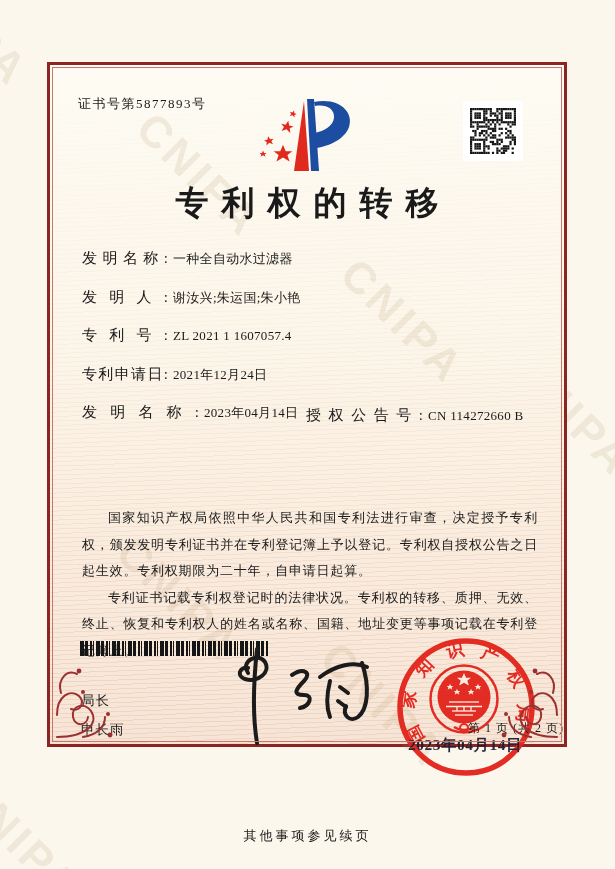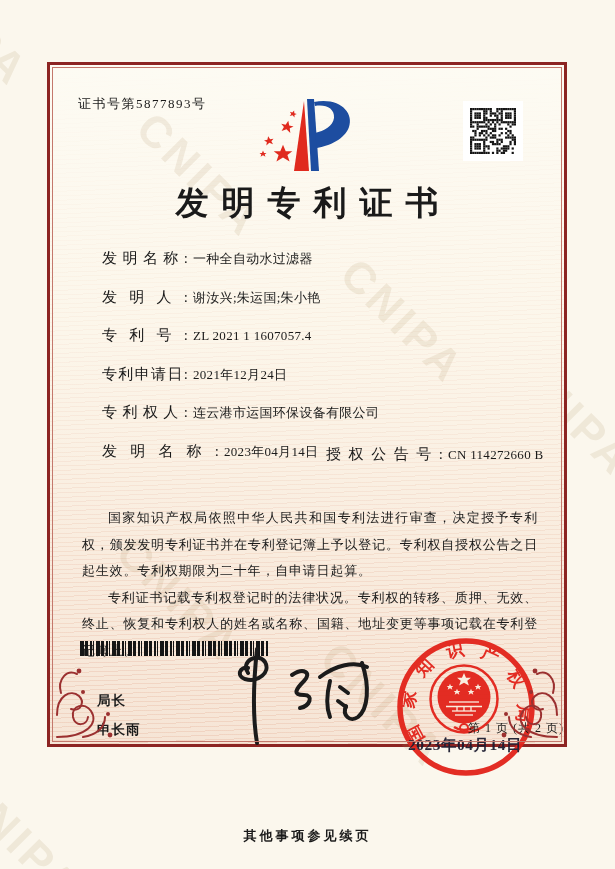--- a/index.html
+++ b/index.html
@@ -61,21 +61,21 @@
     background:#fff; display:flex; align-items:center; justify-content:center;
   }
   .doc-title {
     position:absolute; left:0; right:0; top:116px;
     text-align:center;
     font-size:33px; font-weight:600; letter-spacing:13px; text-indent:13px;
   }
 
   
   .fields { position:absolute; left:32px; right:26px; top:184px; }
-  .frow { position:relative; margin-bottom:20.5px; line-height:17px; white-space:nowrap;margin-left:20px; }
+  .frow { position:relative; margin-bottom:20.5px; line-height:17px; white-space:nowrap; }
   .flabel {
     display:inline-block; width:86px;
     text-align:justify; text-align-last:justify;
     font-size:15px; vertical-align:bottom;
   }
   .flabel.wide { width:117px; }
   .fvalue { font-size:13px; letter-spacing:0.3px; margin-left:5px; }
   .fpair2 { position:absolute; left:224px; top:3px; }
 
   
@@ -85,30 +85,30 @@
     text-indent:2em; letter-spacing:0.8px;
   }
 
   
   .barcode {
     position:absolute; left:30px; top:576px; height:15px;
     display:flex; align-items:stretch;
   }
   .barcode i { display:block; background:#151515; }
   .signer { position:absolute; left:31px; top:621px; font-family:"Liberation Sans", sans-serif; }
-  .signer div { font-size:13.5px; font-weight:700; line-height:29px; letter-spacing:1px;margin-left:16px; }
+  .signer div { font-size:13.5px; font-weight:400; line-height:29px; letter-spacing:1px; }
   .signature { position:absolute; left:112px; top:578px; }
   .seal { position:absolute; left:343px; top:570px; }
   .page-info {
     position:absolute; left:0; right:0; bottom:7px;
     text-align:right; font-size:12px; letter-spacing:1px;
   }
   .footer-note {
     position:absolute; left:0; right:0; top:827px;
-    text-align:center; font-size:13px; letter-spacing:3px;font-weight:bold;
+    text-align:center; font-size:13px; letter-spacing:3px;
   }
 </style>
 </head>
 <body>
 
 <div class="page">
 
   <div class="wm" style="left:-70px; top:-48px;">CNIPA</div>
   <div class="wm" style="left:-18px; top:768px;">CNIPA</div>
   <div class="wm" style="left:534px; top:342px;">CNIPA</div>
@@ -398,37 +398,34 @@
           <rect x="15.33" y="43.81" width="2.19" height="2.19"></rect>
           <rect x="17.52" y="43.81" width="2.19" height="2.19"></rect>
           <rect x="21.90" y="43.81" width="2.19" height="2.19"></rect>
           <rect x="26.29" y="43.81" width="2.19" height="2.19"></rect>
           <rect x="30.67" y="43.81" width="2.19" height="2.19"></rect>
           <rect x="32.86" y="43.81" width="2.19" height="2.19"></rect>
           <rect x="41.62" y="43.81" width="2.19" height="2.19"></rect>
         </svg>
     </div>
 
-    <div class="doc-title">发明专利证书</div>
+    <div class="doc-title">专利权的转移</div>
 
     <div class="fields">
       <div class="frow">
         <span class="flabel">发明名称:</span><span class="fvalue">一种全自动水过滤器</span>
       </div>
       <div class="frow">
         <span class="flabel">发明人:</span><span class="fvalue">谢汝兴;朱运国;朱小艳</span>
       </div>
       <div class="frow">
         <span class="flabel">专利号:</span><span class="fvalue">ZL 2021 1 1607057.4</span>
       </div>
       <div class="frow">
         <span class="flabel">专利申请日:</span><span class="fvalue">2021年12月24日</span>
-      </div>
-      <div class="frow">
-        <span class="flabel">专利权人:</span><span class="fvalue">连云港市运国环保设备有限公司</span>
       </div>
       <div class="frow">
         <span class="flabel wide">发明名称:</span><span class="fvalue">2023年04月14日</span>
         <span class="fpair2">
           <span class="flabel wide">授权公告号:</span><span class="fvalue">CN 114272660 B</span>
         </span>
       </div>
     </div>
 
     <div class="legal">

